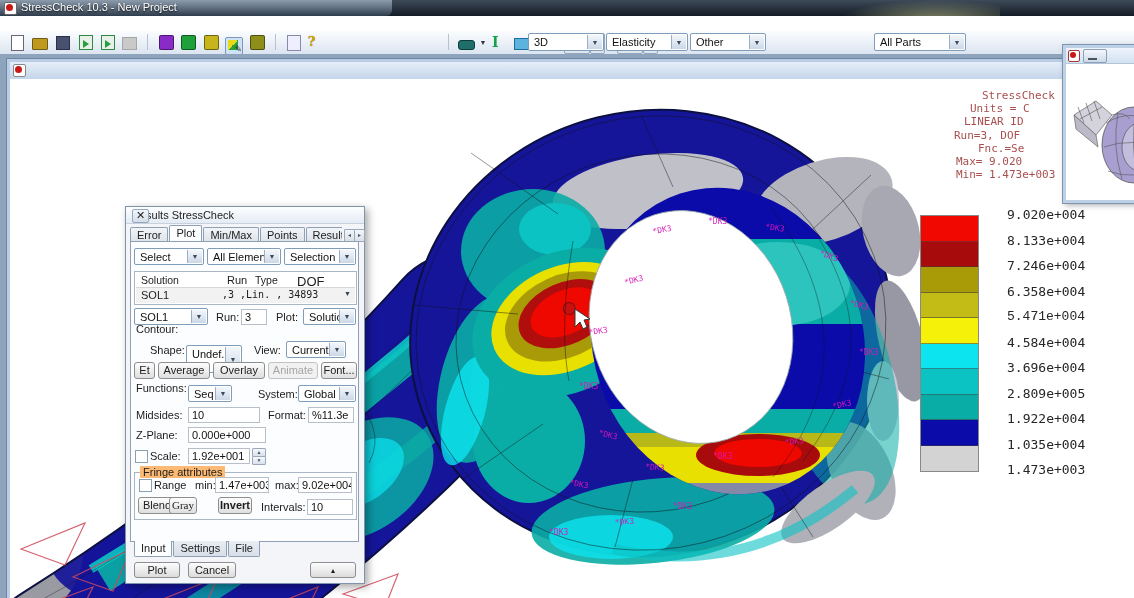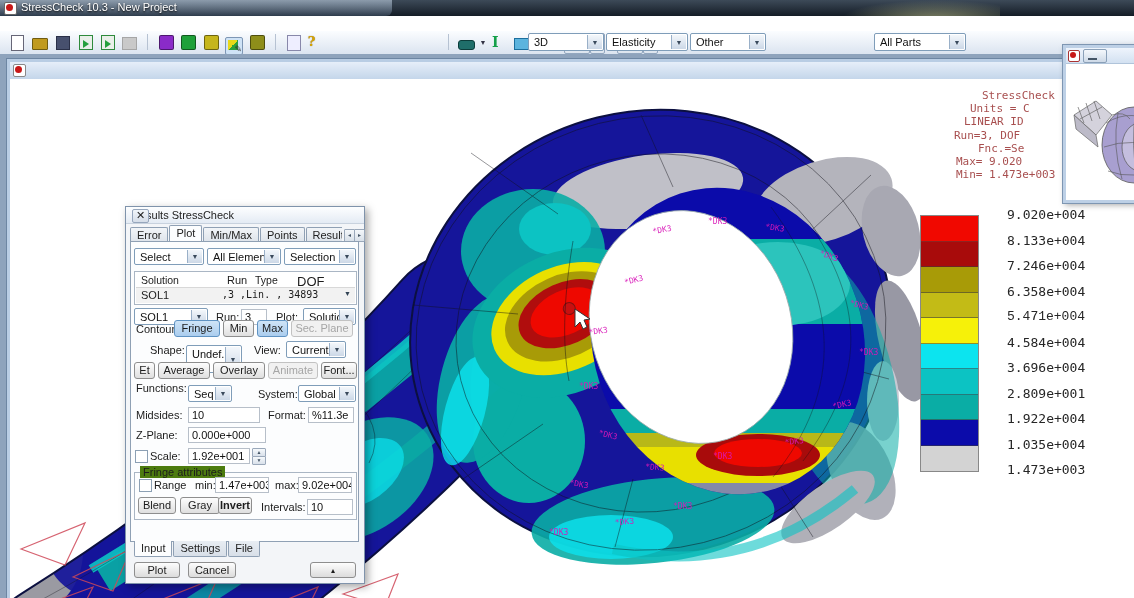--- a/index.html
+++ b/index.html
@@ -91,21 +91,21 @@
   .sbtn{position:absolute;height:17px;box-sizing:border-box;font-family:"Liberation Sans",sans-serif;
     font-size:11px;color:#1c1c1c;background:linear-gradient(#fdfdfd,#dfdfdf);border:1px solid #8e8e8e;
     border-radius:3px;text-align:center;padding-top:1px;}
   .sbtn.active{background:linear-gradient(#cfe4f7,#aacdee);border-color:#5f93c3;}
   .sbtn.disabled{color:#a6a6a6;border-color:#c2c2c2;background:#f1f1f1;}
   .checkbox{position:absolute;width:11px;height:11px;background:#fff;border:1px solid #8ca0b4;}
   .spinner{position:absolute;width:12px;height:16px;}
   .spinner b{position:absolute;left:0;width:12px;height:7px;border:1px solid #9aa8ba;border-radius:1px;
     background:linear-gradient(#f6f9fc,#d9e1ea);font-size:5px;line-height:6px;text-align:center;color:#456;font-weight:normal;}
   .groupbox{position:absolute;border:1px solid #aab6c4;}
-  .grouplegend{position:absolute;top:-7px;left:5px;background:#4d7c0f;padding:0 3px;font-size:11px;}
+  .grouplegend{position:absolute;top:-7px;left:5px;background:#fdba74;padding:0 3px;font-size:11px;}
   .btab{display:inline-block;font-size:11px;padding:1px 6px 2px 6px;border:1px solid #8fa0b4;border-top:none;
     border-radius:0 0 2px 2px;background:linear-gradient(#e8edf3,#d8dfe8);margin-right:1px;color:#222;}
   .btab.active{background:#fcfdfe;}
   #dlg-btabs{left:8px;top:334px;height:16px;white-space:nowrap;}
   .dbtn{position:absolute;height:16px;box-sizing:border-box;font-size:11px;color:#1c1c1c;text-align:center;
     background:linear-gradient(#fdfdfd,#dcdcdc);border:1px solid #8e8e8e;border-radius:3px;padding-top:1px;}
 
   
   .ic-page{width:11px;height:14px;background:#fff;border:1px solid #667;margin:1px 2px;}
   .ic-folder{width:14px;height:10px;background:#c09a1e;border:1px solid #705c10;margin-top:4px;border-radius:1px;}
@@ -322,21 +322,21 @@
             <div class="swatch" style="background: rgb(211, 211, 211);"></div>
           </div>
         <div class="abs" id="legend-values">
             <div class="legend-value" style="top: 0px;">9.020e+004</div>
             <div class="legend-value" style="top: 25.5px;">8.133e+004</div>
             <div class="legend-value" style="top: 51px;">7.246e+004</div>
             <div class="legend-value" style="top: 76.5px;">6.358e+004</div>
             <div class="legend-value" style="top: 102px; font-family: Liberation Mono, monospace;">5.471e+004</div>
             <div class="legend-value" style="top: 127.5px;">4.584e+004</div>
             <div class="legend-value" style="top: 153px;">3.696e+004</div>
-            <div class="legend-value" style="top: 178.5px;">2.809e+001</div>
+            <div class="legend-value" style="top: 178.5px;">2.809e+005</div>
             <div class="legend-value" style="top: 204px;">1.922e+004</div>
             <div class="legend-value" style="top: 229.5px;">1.035e+004</div>
             <div class="legend-value" style="top: 255px;">1.473e+003</div>
           </div>
 
         <div class="abs" id="info-block">
             <div class="info-line" style="padding-left: 34px;">StressCheck</div>
             <div class="info-line" style="padding-left: 22px;">Units = C</div>
             <div class="info-line" style="padding-left: 16px;">LINEAR ID</div>
             <div class="info-line" style="padding-left: 6px;">Run=3, DOF</div>
@@ -394,26 +394,20 @@
             </div>
           </div>
 
           <div class="combo" style="left:8px;top:101px;width:74px;height:17px"><span>SOL1</span></div>
           <span class="dlabel" style="left:90px;top:104px">Run:</span>
           <div class="field" style="left:115px;top:102px;width:26px"><span>3</span></div>
           <span class="dlabel" style="left:150px;top:104px">Plot:</span>
           <div class="combo" style="left:177px;top:101px;width:53px;height:17px"><span>Solution</span></div>
 
           <span class="dlabel" style="left:10px;top:113px;top:116px">Contour:</span>
-          <div class="abs" id="contour-row" style="left:0;top:113px;width:238px;height:18px">
-              <div class="sbtn active" style="left: 48px; width: 46px;">Fringe</div>
-              <div class="sbtn" style="left: 97px; width: 31px;">Min</div>
-              <div class="sbtn active" style="left: 131px; width: 31px;">Max</div>
-              <div class="sbtn disabled" style="left: 165px; width: 62px;">Sec. Plane</div>
-            </div>
 
           <span class="dlabel" style="left:24px;top:137px">Shape:</span>
           <div class="combo" style="left:60px;top:138px;width:56px;height:28px"><span>Undef.</span></div>
           <span class="dlabel" style="left:128px;top:137px">View:</span>
           <div class="combo" style="left:160px;top:134px;width:60px;height:17px"><span>Current</span></div>
 
           <div class="abs" id="actions-row" style="left:0;top:155px;width:238px;height:18px">
               <div class="sbtn" style="left: 8px; width: 21px;">Et</div>
               <div class="sbtn" style="left: 32px; width: 52px;">Average</div>
               <div class="sbtn" style="left: 87px; width: 52px;">Overlay</div>
@@ -445,21 +439,21 @@
           <div class="groupbox" style="left:8px;top:265px;width:221px;height:46px">
             <span class="grouplegend">Fringe attributes</span>
             <span class="checkbox" style="left:4px;top:6px"></span>
             <span class="dlabel" style="left:19px;top:6px">Range</span>
             <span class="dlabel" style="left:60px;top:6px">min:</span>
             <div class="field" style="left:80px;top:4px;width:54px"><span>1.47e+003</span></div>
             <span class="dlabel" style="left:140px;top:6px">max:</span>
             <div class="field" style="left:163px;top:4px;width:54px"><span>9.02e+004</span></div>
             <div class="abs" id="fringe-btn-row" style="left:0;top:24px;width:221px;height:18px">
                 <div class="sbtn" style="left: 3px; width: 38px;">Blend</div>
-                <div class="sbtn" style="left: 45px; width: 40px;">Gray</div>
+                <div class="sbtn" style="left: 34px; width: 28px; font-family: Liberation Serif, serif;">Gray</div>
                 <div class="sbtn" style="left: 83px; width: 34px; font-weight: bold;">Invert</div>
               </div>
             <span class="dlabel" style="left:126px;top:28px">Intervals:</span>
             <div class="field" style="left:172px;top:26px;width:46px"><span>10</span></div>
           </div>
 
           <div class="abs" id="dlg-btabs"><span class="btab active">Input</span><span class="btab">Settings</span><span class="btab">File</span></div>
           <div class="dbtn" style="left:8px;top:355px;width:46px"><span>Plot</span></div>
           <div class="dbtn" style="left:62px;top:355px;width:48px"><span>Cancel</span></div>
           <div class="dbtn" style="left:184px;top:355px;width:46px;font-size:8px;padding-top:3px"><span>▴</span></div>

